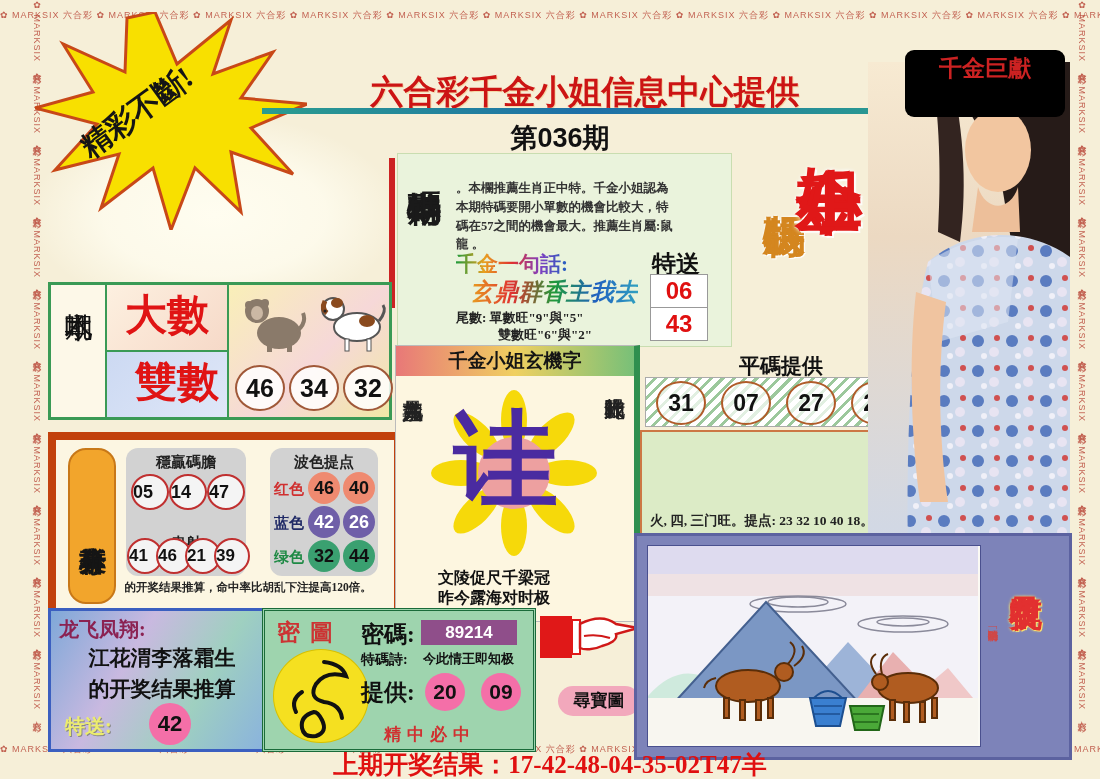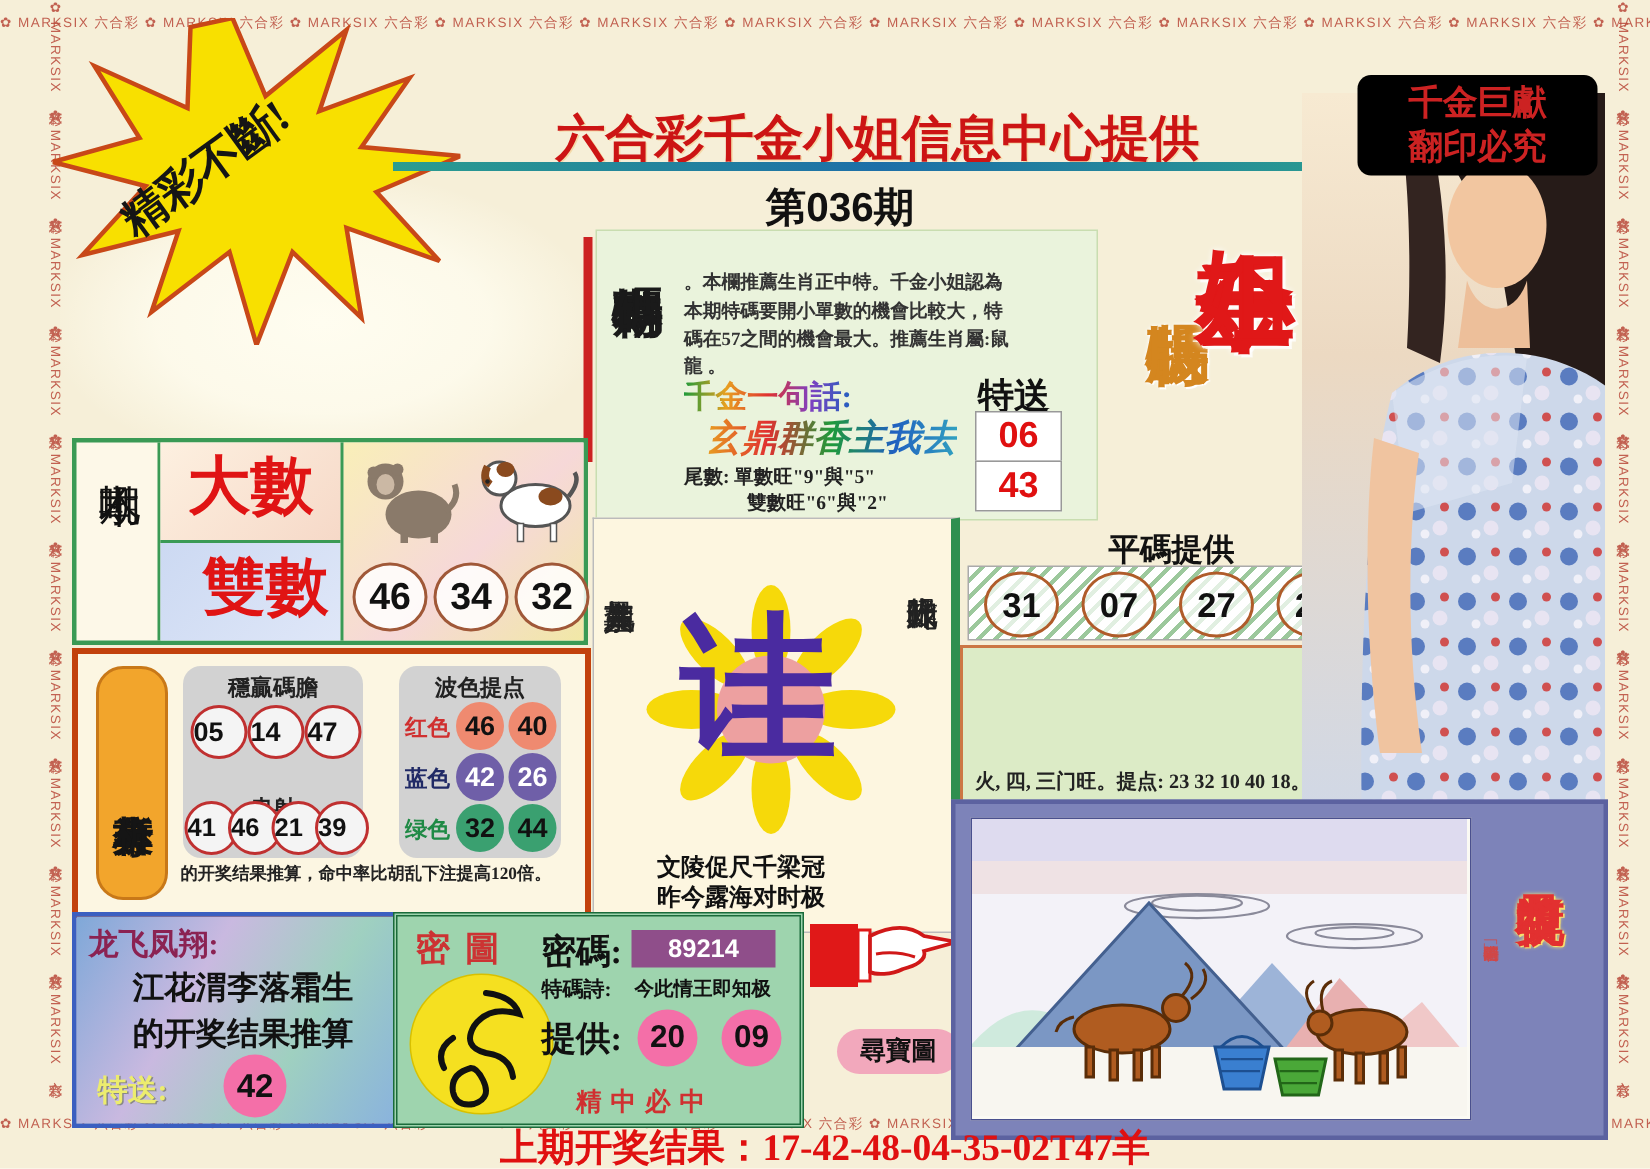--- a/index.html
+++ b/index.html
@@ -38,21 +38,21 @@
   .benqi-label{font-size:28px;color:#111;line-height:1.15;}
   .benqi-mid{width:120px;display:flex;flex-direction:column;}
   .cell-da{flex:1;background:linear-gradient(135deg,#fdf0e0,#f6d9c8);border-bottom:2px solid #3a9a55;}
   .cell-shuang{flex:1;background:linear-gradient(135deg,#ccd9f2,#dfe7f8);padding-left:20px;}
   .bignum-word{font-size:42px;font-weight:bold;color:#e01414;text-align:center;line-height:60px;}
   .benqi-right{flex:1;background:linear-gradient(135deg,#f9efb8,#f6d8d8 55%,#f1e8a6);position:relative;border-left:2px solid #3a9a55;}
   .ballcircle{position:absolute;width:46px;height:42px;border:2px solid #a05838;border-radius:50%;
               background:rgba(255,255,255,.85);font-size:25px;font-weight:bold;color:#111;
               text-align:center;line-height:42px;}
   
-  .analysis{border:4px solid #c2410c;background:#fcf6e2;}
+  .analysis{border:8px solid #c2410c;background:#fcf6e2;}
   .orangebar{background:#f2a52c;border:2px solid #c87818;border-radius:18px;display:flex;justify-content:center;align-items:center;}
   .orangebar .t{font-size:27px;font-weight:bold;color:#151515;line-height:1.1;}
   .graypanel{background:#d2d2d2;border-radius:12px;}
   .gp-title{font-size:15px;font-weight:bold;color:#222;text-align:center;}
   .rc{position:absolute;border:2px solid #c03030;border-radius:50%;background:#f4f4f4;
       font-weight:bold;color:#111;text-align:left;}
   .wave-label{font-size:15px;font-weight:bold;}
   .wave-circle{position:absolute;border-radius:50%;color:#111;font-weight:bold;font-size:18px;text-align:center;}
   .analysis-foot{font-size:11.5px;font-weight:bold;color:#222;line-height:1.35;text-align:center;}
   
@@ -107,21 +107,20 @@
     <polygon points="120,0 142,52 196,8 178,62 238,40 206,86 272,92 216,116 258,162 196,140 206,200 160,156 136,218 118,156 66,196 84,142 20,158 62,112 0,96 58,80 28,32 90,60 92,6" fill="#f8e000" stroke="#c84818" stroke-width="3"></polygon>
   </svg>
   <div class="abs burst-text serif" style="left:72px;top:92px;">精彩不斷!</div>
 
   <div class="abs main-title serif center" style="left:255px;top:70px;width:660px;">六合彩千金小姐信息中心提供</div>
   <div class="abs title-underline" style="left:262px;top:108px;width:648px;"></div>
   <div class="abs issue center" style="left:430px;top:120px;width:260px;">第036期</div>
 
   <div class="abs copyright serif center" style="left:905px;top:50px;width:160px;height:62px;padding-top:5px;z-index:3;">
     <div>千金巨獻</div>
-    <div>翻印必究</div>
   </div>
 
   <div class="abs photo" style="left:868px;top:62px;width:202px;height:498px;z-index:1;">
     <svg width="202" height="498" viewBox="0 0 202 498">
       <defs>
         <pattern id="floral" width="34" height="30" patternUnits="userSpaceOnUse">
           <rect width="34" height="30" fill="#cdd8ea"></rect>
           <circle cx="8" cy="9" r="6" fill="#5a7cc0"></circle>
           <circle cx="24" cy="20" r="5" fill="#e8e4f2"></circle>
           <circle cx="27" cy="6" r="3" fill="#d05050"></circle>
@@ -147,21 +146,21 @@
     <div class="abs tema-par serif" style="left:58px;top:10px;width:218px;">。本欄推薦生肖正中特。千金小姐認為本期特碼要開小單數的機會比較大，特碼在57之間的機會最大。推薦生肖屬:鼠 龍 。</div>
     <div class="abs rain1 serif" style="left:58px;top:96px;font-size:21px;">千金一句話:</div>
     <div class="abs rain2 serif" style="left:72px;top:122px;font-size:24px;">玄鼎群香主我去</div>
     <div class="abs tails serif" style="left:58px;top:155px;">尾數: 單數旺"9"與"5"</div>
     <div class="abs tails serif" style="left:100px;top:172px;">雙數旺"6"與"2"</div>
     <div class="abs tesong-label serif" style="left:254px;top:94px;">特送</div>
     <div class="abs numbox" style="left:252px;top:120px;">06</div>
     <div class="abs numbox" style="left:252px;top:153px;">43</div>
   </div>
 
-  <div class="abs benqi" style="left:48px;top:292px;width:338px;height:132px;">
+  <div class="abs benqi" style="left:48px;top:282px;width:338px;height:132px;">
     <div class="benqi-left">
       <div class="vert serif benqi-label">本期吼</div>
     </div>
     <div class="benqi-mid">
       <div class="cell-da">
         <div class="bignum-word serif">大數</div>
       </div>
       <div class="cell-shuang">
         <div class="bignum-word serif">雙數</div>
       </div>
@@ -220,20 +219,21 @@
       <div class="abs wave-label serif" style="left:4px;top:100px;color:#1f8a45;">绿色</div>
       <div class="wave-circle" style="left:38px;top:92px;width:32px;height:32px;line-height:32px;background:#3aa070;">32</div>
       <div class="wave-circle" style="left:73px;top:92px;width:32px;height:32px;line-height:32px;background:#3aa070;">44</div>
     </div>
     <div class="abs analysis-foot serif" style="left:52px;top:140px;width:280px;">
       <div>的开奖结果推算，命中率比胡乱下注提高120倍。</div>
     </div>
   </div>
 
   <div class="abs mystic" style="left:395px;top:345px;width:238px;height:275px;">
+    <div class="mystic-head serif">千金小姐玄機字</div>
     <svg class="abs" style="left:28px;top:42px;" width="180" height="170" viewBox="0 0 180 170">
       <g fill="#f6d90a">
         <ellipse cx="90" cy="32" rx="13" ry="30" transform="rotate(0 90 85)"></ellipse>
         <ellipse cx="90" cy="32" rx="13" ry="30" transform="rotate(45 90 85)"></ellipse>
         <ellipse cx="90" cy="32" rx="13" ry="30" transform="rotate(90 90 85)"></ellipse>
         <ellipse cx="90" cy="32" rx="13" ry="30" transform="rotate(135 90 85)"></ellipse>
         <ellipse cx="90" cy="32" rx="13" ry="30" transform="rotate(180 90 85)"></ellipse>
         <ellipse cx="90" cy="32" rx="13" ry="30" transform="rotate(225 90 85)"></ellipse>
         <ellipse cx="90" cy="32" rx="13" ry="30" transform="rotate(270 90 85)"></ellipse>
         <ellipse cx="90" cy="32" rx="13" ry="30" transform="rotate(315 90 85)"></ellipse>

